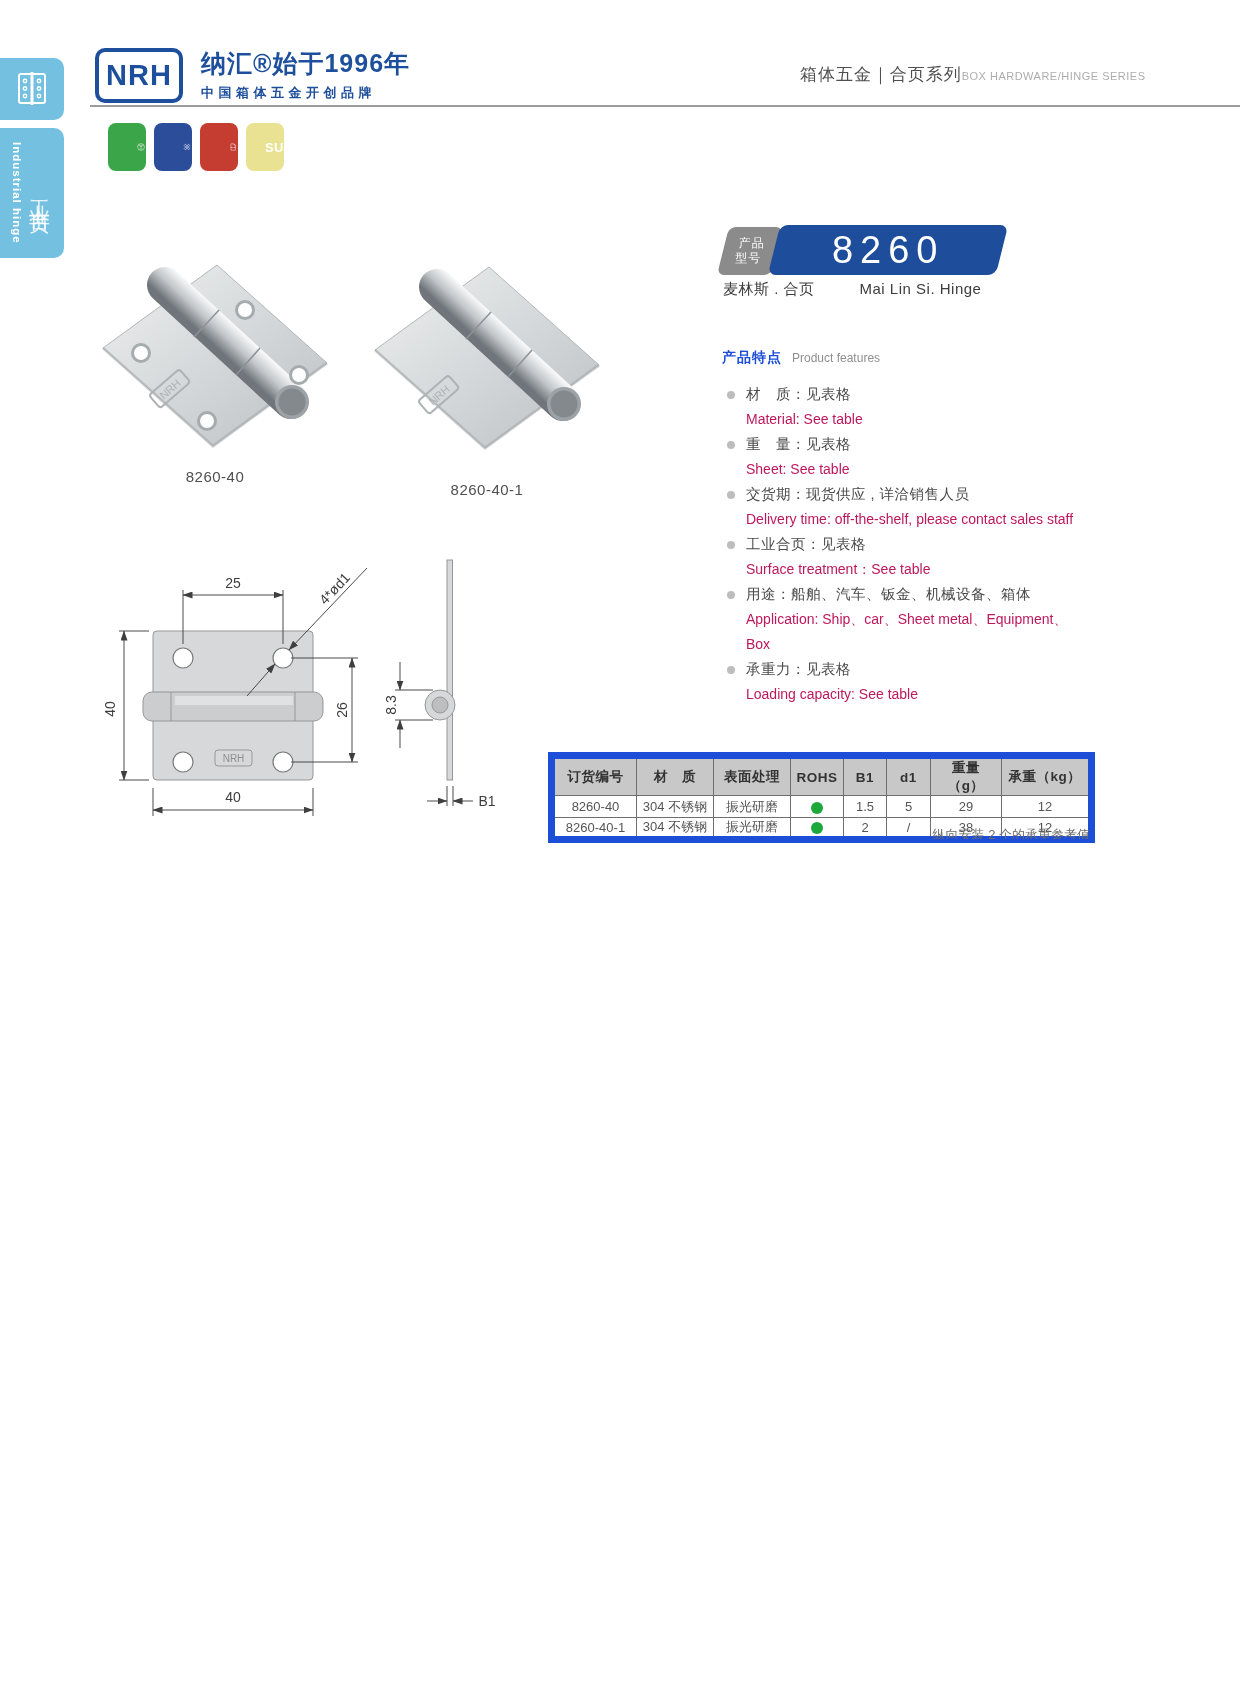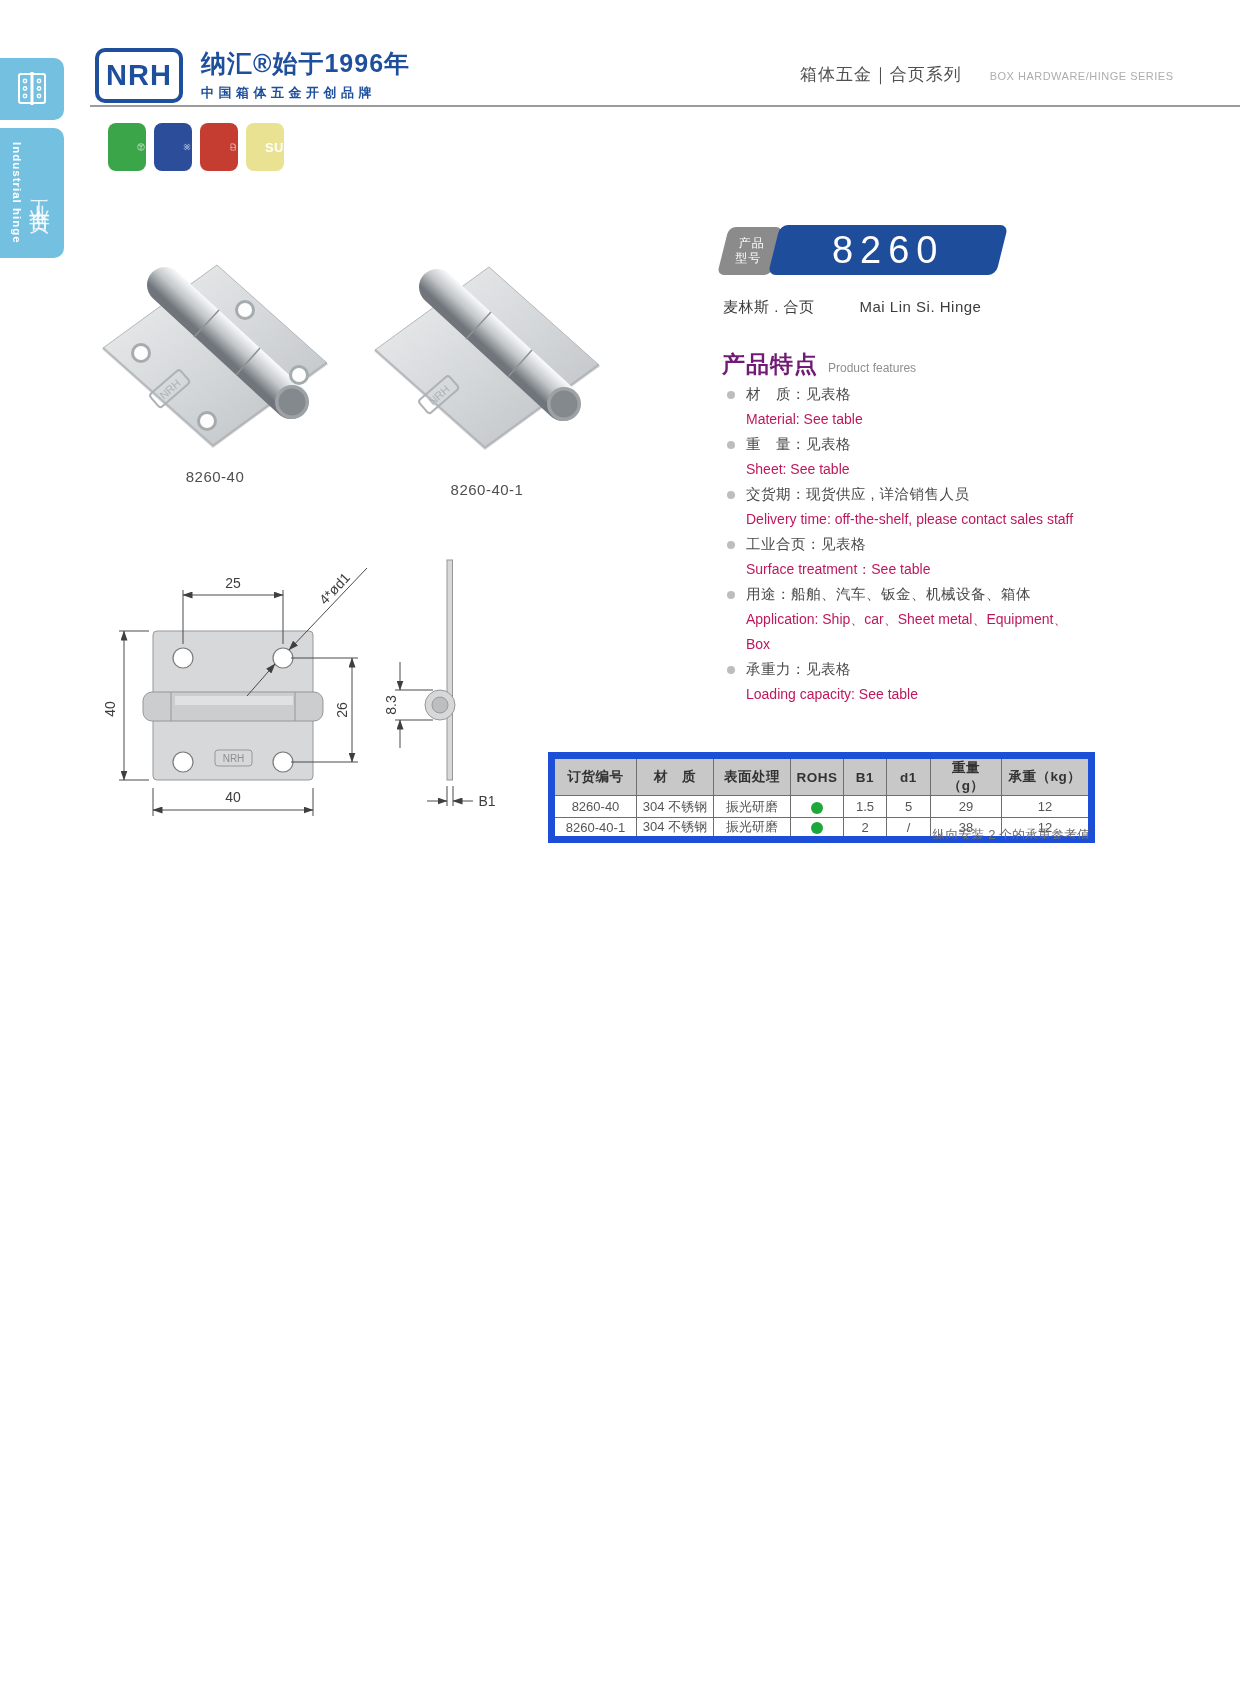--- a/index.html
+++ b/index.html
@@ -17,21 +17,21 @@
   .tab2 .en { writing-mode:vertical-rl; font-size:11.5px; font-weight:bold; color:#fff; letter-spacing:1px; }
   .tab2 .zh { writing-mode:vertical-rl; font-size:21px; color:rgba(255,255,255,0.82); letter-spacing:5px; }
 
   
   .logo-box { position:absolute; left:95px; top:48px; width:88px; height:55px;
     border:4px solid #1d4f9c; border-radius:10px; display:flex; align-items:center; justify-content:center;
     color:#1d4f9c; font-weight:bold; font-size:29px; letter-spacing:1px; }
   .brand { position:absolute; left:201px; top:47px; }
   .brand .line1 { font-size:25px; font-weight:bold; color:#1d4f9c; letter-spacing:1px; }
   .brand .line2 { font-size:13px; font-weight:bold; color:#1d4f9c; letter-spacing:4.5px; margin-top:4px; }
-  .head-right { position:absolute; left:800px; top:63px; display:flex; align-items:baseline; gap:28px; }
+  .head-right { position:absolute; left:800px; top:63px; display:flex; align-items:baseline; gap:0; }
   .head-right .zh { font-size:17px; color:#4f4f4f; letter-spacing:1px; }
   .head-right .en { font-size:11px; color:#adadad; letter-spacing:0.5px; }
   .rule { position:absolute; left:90px; top:105px; width:1150px; height:2px; background:#9b9b9b; }
 
   
   .certs { position:absolute; left:108px; top:123px; display:flex; gap:8px; }
   .cert { width:38px; height:48px; border-radius:8px; display:flex; align-items:center; justify-content:center;padding-left:28px; }
   .cert.eco   { background:#3ba549; }
   .cert.tools { background:#2c4d9a; }
   .cert.cad   { background:#c53c30; }
@@ -46,26 +46,26 @@
   .p-label2 { left:362px; top:481px; width:250px; }
 
   
   .model-tag { position:absolute; left:723px; top:227px; width:54px; height:48px; background:#8b8b8b;
     border-radius:7px; transform:skewX(-14deg); display:flex; flex-direction:column;
     align-items:center; justify-content:center; }
   .model-tag span { transform:skewX(14deg); color:#fff; font-size:12px; line-height:15px; letter-spacing:1px; }
   .model-band { position:absolute; left:774px; top:225px; width:228px; height:50px; background:#1e4d9b;
     border-radius:8px; transform:skewX(-14deg); display:flex; align-items:center; justify-content:center; }
   .model-band span { transform:skewX(14deg); color:#fff; font-size:38px; letter-spacing:7px; }
-  .model-names { position:absolute; left:723px; top:298px; display:flex; gap:45px;
+  .model-names { position:absolute; left:723px; top:280px; display:flex; gap:45px;
     font-size:15px; color:#3d3d3d; letter-spacing:0.5px; }
 
   
   .feat-title { position:absolute; left:722px; top:349px; display:flex; align-items:baseline; gap:10px; }
-  .feat-title .zh { font-size:23px; font-weight:bold; color:#701a75; letter-spacing:1px; }
+  .feat-title .zh { font-size:14px; font-weight:bold; color:#1d4ed8; letter-spacing:1px; }
   .feat-title .en { font-size:12px; color:#8f8f8f; }
   .features { position:absolute; left:727px; top:382px; width:410px; }
   .feat { position:relative; padding-left:19px; }
   .feat .dot { position:absolute; left:0; top:9px; width:8px; height:8px; border-radius:50%; background:#bdbdbd; }
   .feat .zh { font-size:14.5px; color:#4a4a4a; line-height:25px; letter-spacing:0.5px; }
   .feat .en { font-size:14px; color:#be185d; line-height:25px; }
   .feat .en.wrap { max-width:335px; }
 
   
   .drawing { position:absolute; left:95px; top:538px; }

